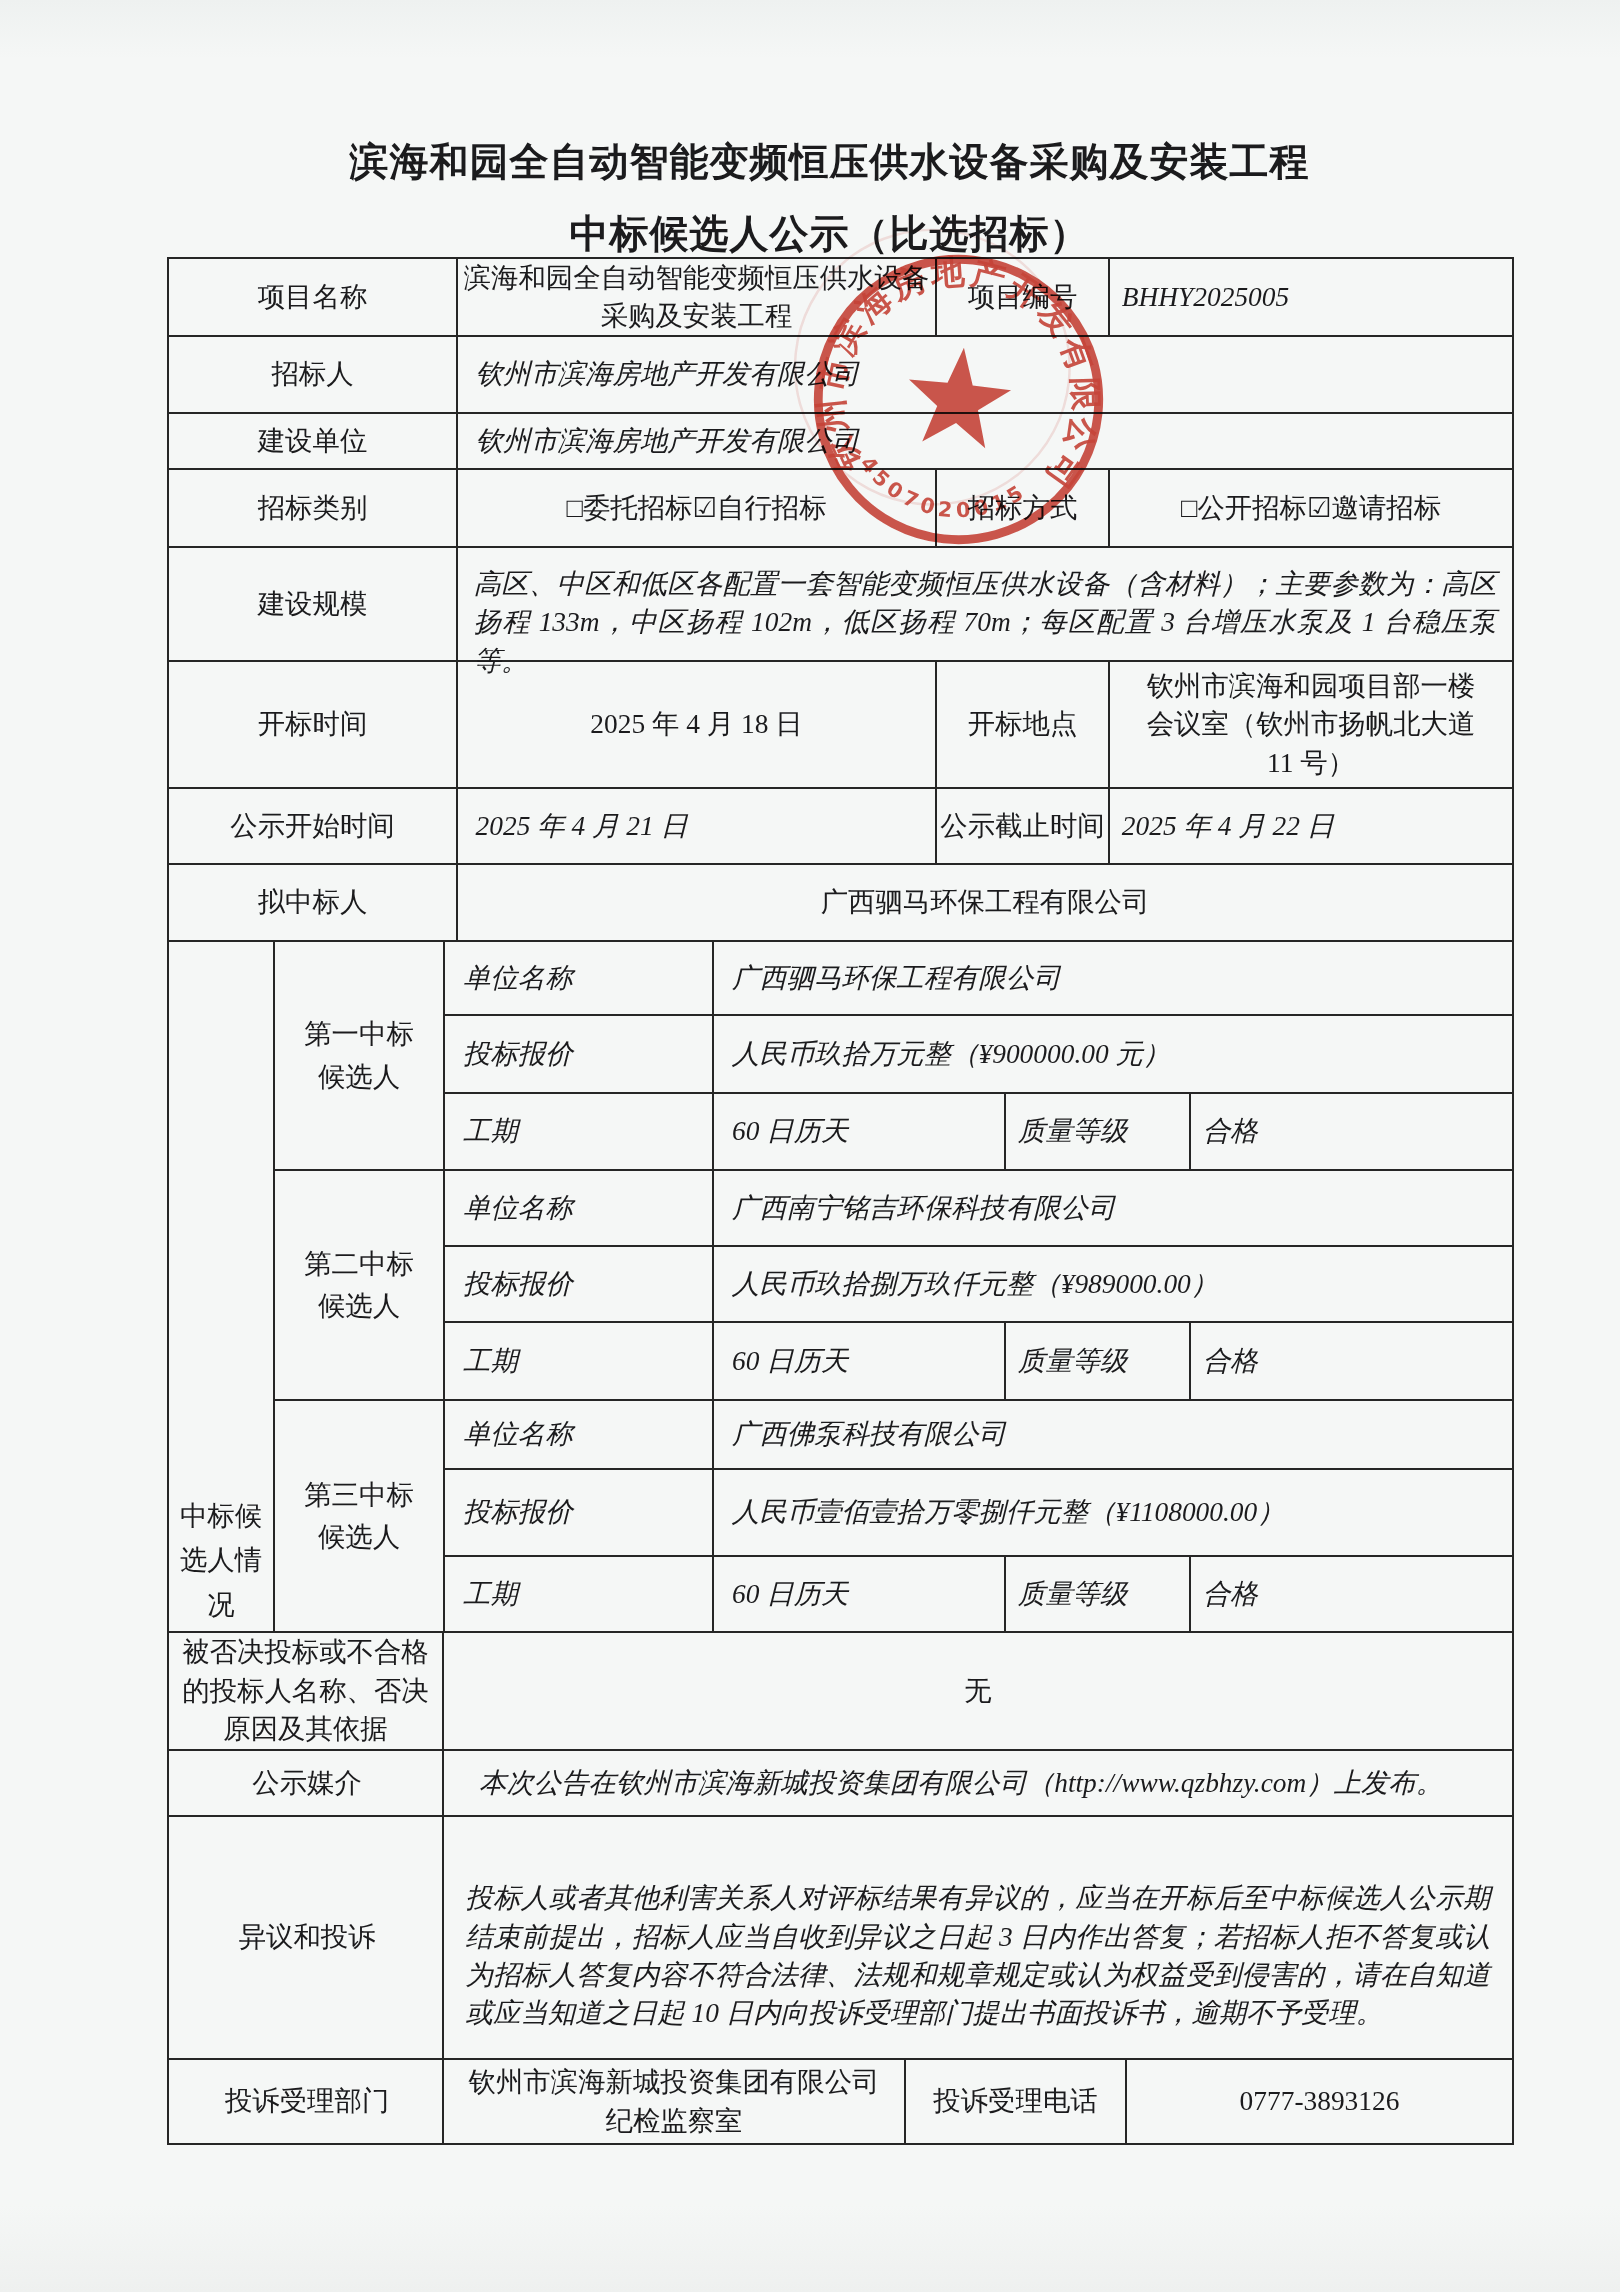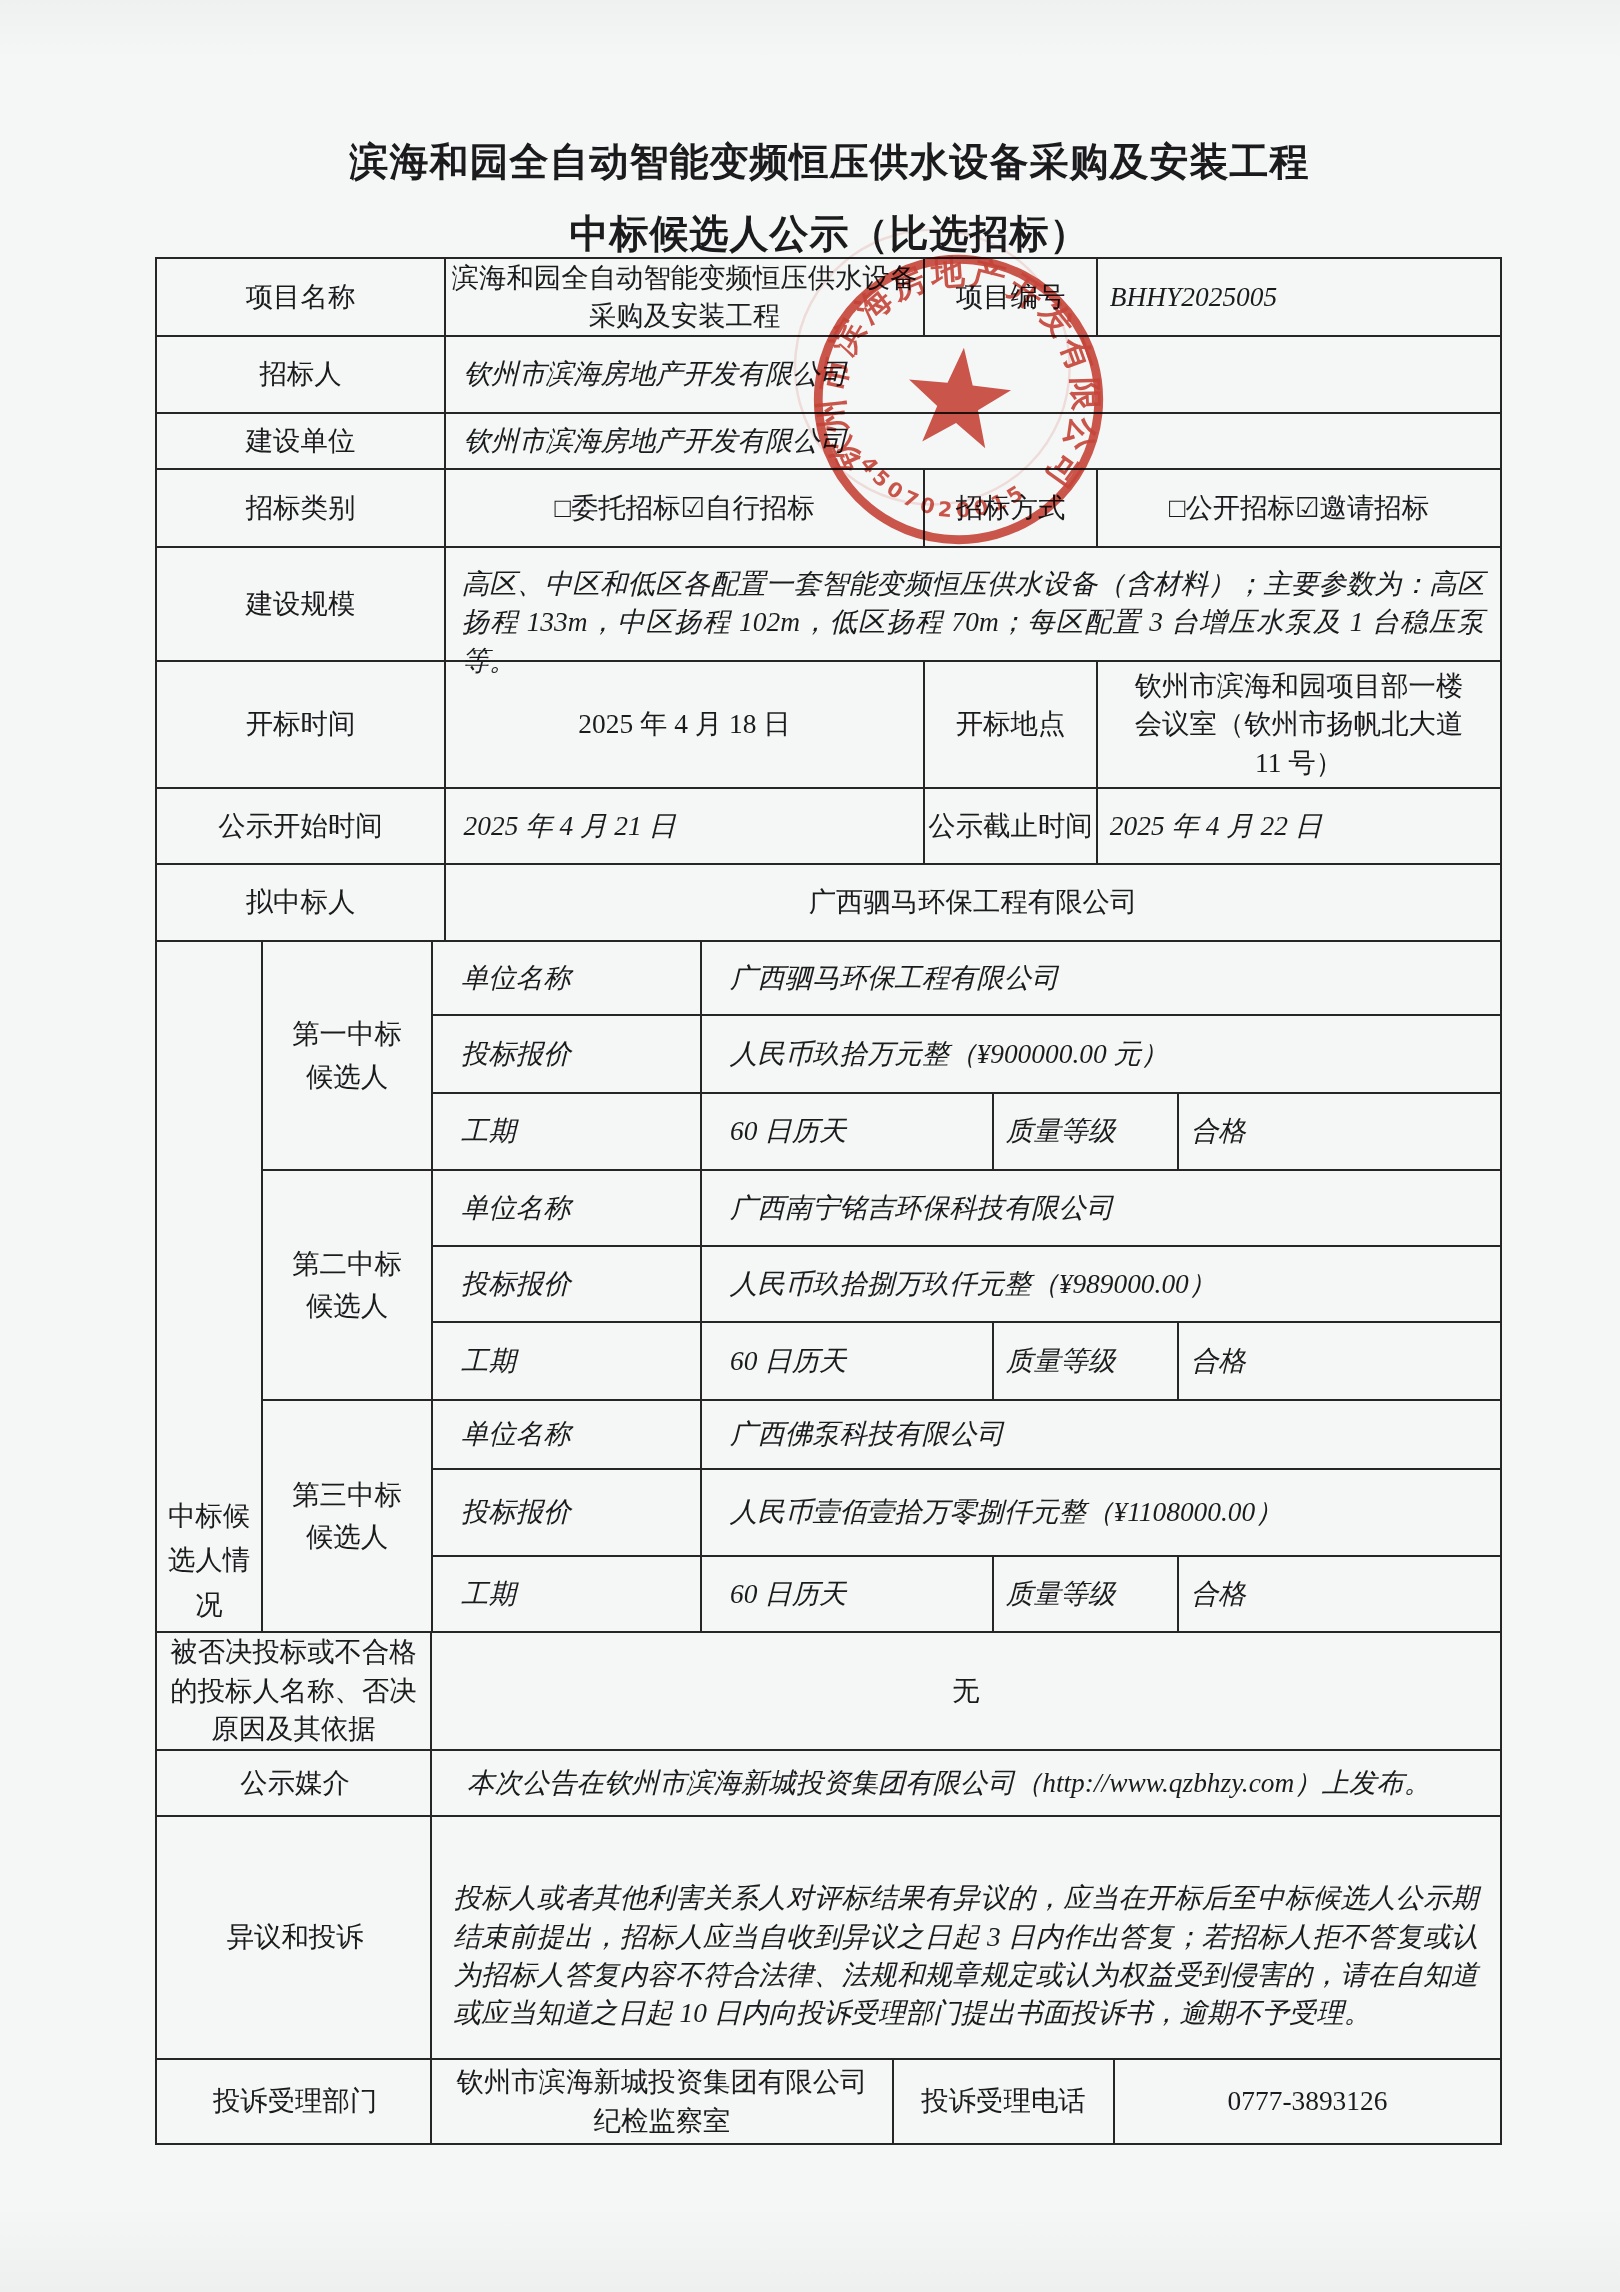--- a/index.html
+++ b/index.html
@@ -16,21 +16,21 @@
     background-image:linear-gradient(180deg,#eef1f0 0,#f5f7f6 59px,#f5f7f6 2205px,#eef0ef 2293px);
     font-family:"Liberation Serif","DejaVu Serif",serif;
     color:var(--ink);
     overflow:hidden;
   }
   .titles{position:absolute;left:157px;top:135px;width:1345px;text-align:center;}
   .title1{font-size:39px;font-weight:700;letter-spacing:1px;}
   .title2{font-size:39px;font-weight:700;margin-top:17.6px;letter-spacing:1px;}
 
   .tbl{
-    position:absolute;left:155px;top:257px;width:1345px;
+    position:absolute;left:167px;top:257px;width:1345px;
     border-top:2px solid var(--line);
     border-left:2px solid var(--line);
     font-size:27.4px;line-height:1.4;
   }
   .row{display:flex;}
   .c{
     border-right:2px solid var(--line);
     border-bottom:2px solid var(--line);
     box-sizing:border-box;
     display:flex;align-items:center;justify-content:center;
@@ -52,21 +52,21 @@
   .w-ql{width:185px;}
   .w-dept{width:462px;}
   .w-phone{width:221px;}
   .fill{flex:1;min-width:0;}
   .col{display:flex;flex-direction:column;}
   .wrap-narrow{display:block;width:86px;text-align:center;line-height:1.62;}
   .wrap-rank{display:block;width:118px;text-align:center;line-height:1.55;}
   .wrap-place{display:block;width:345px;text-align:center;}
   .wrap-proj{display:block;width:475px;text-align:center;}
   .pl18{padding-left:17.6px;}
-  .pl24{padding-left:28px;}
+  .pl24{padding-left:18px;}
   .pl12{padding-left:11.8px;}
   .pl36{padding-left:35px;}
 
   .stamp{
     position:absolute;left:782px;top:223px;width:353px;height:353px;
     transform:rotate(6deg);
     mix-blend-mode:multiply;
     opacity:.92;
     pointer-events:none;
   }

